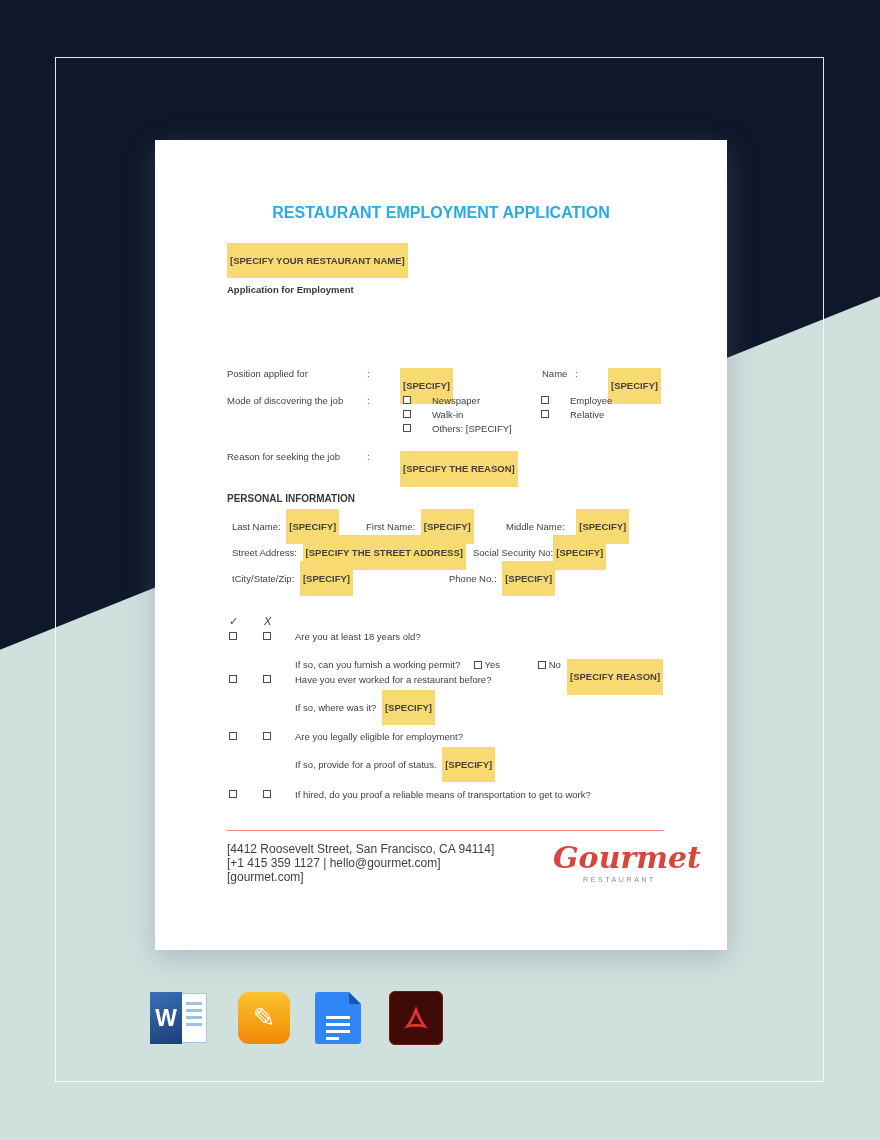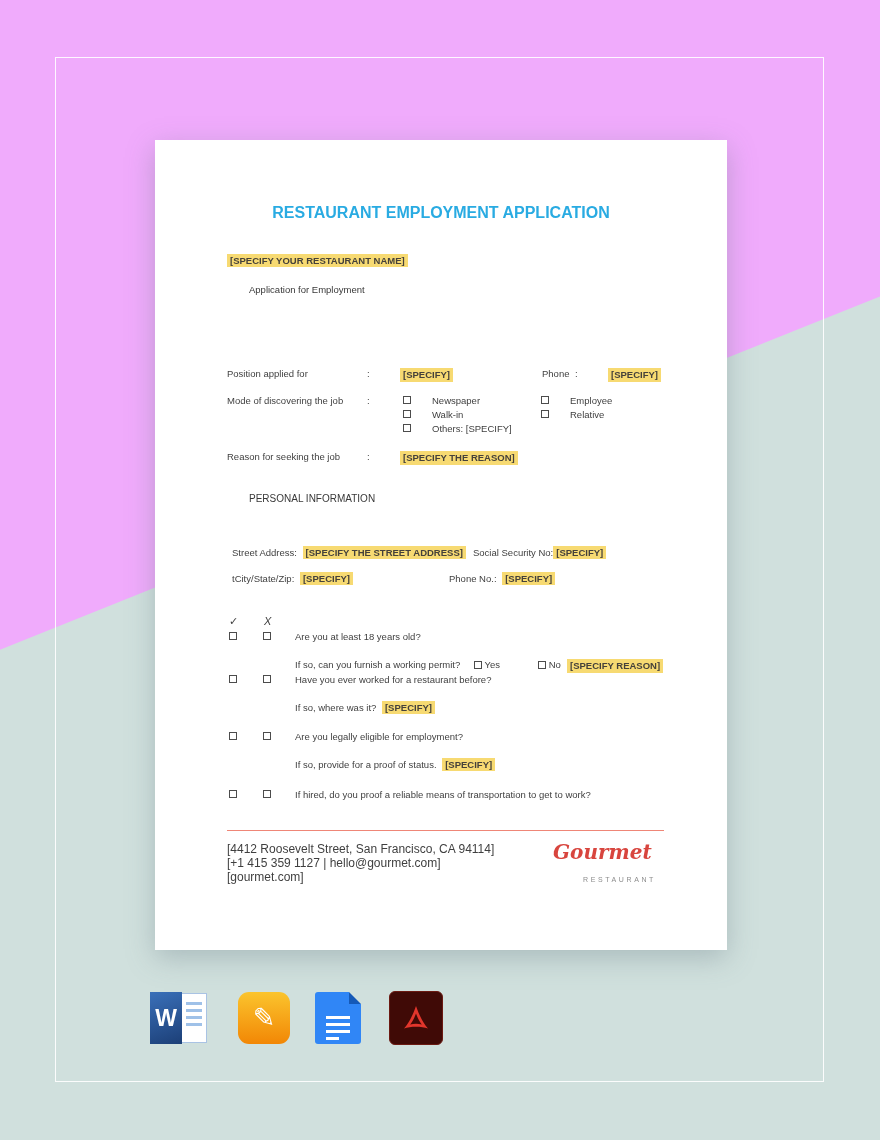--- a/index.html
+++ b/index.html
@@ -1,44 +1,44 @@
 <!DOCTYPE html>
 <html><head>
 <meta charset="utf-8">
 <style>
   * { margin:0; padding:0; box-sizing:border-box; }
   html,body { width:880px; height:1140px; }
   body { font-family:"Liberation Sans", sans-serif; position:relative; overflow:hidden; }
 
-  .scene { position:absolute; inset:0; background:#f0abfc; }
+  .scene { position:absolute; inset:0; background:#0f172a; }
   .bg-accent { position:absolute; inset:0; background:#d0e0dd;
                clip-path:polygon(0 57%, 100% 26%, 100% 100%, 0 100%); }
   .frame { position:absolute; left:55px; top:57px; width:769px; height:1025px;
            border:1px solid rgba(255,255,255,0.9); }
 
   .doc { position:absolute; left:155px; top:140px; width:572px; height:810px;
          background:#ffffff; box-shadow:0 8px 26px rgba(96,118,128,0.35); }
 
   .title { position:absolute; top:64px; left:0; right:0; text-align:center;
            font-size:16px; font-weight:bold; color:#29abe2; }
 
   .row { position:absolute; left:72px; right:62px; height:13px;
          font-size:9.5px; line-height:12px; color:#3f3f3f; }
   .abs { position:absolute; top:0; white-space:nowrap; }
-  .bold { font-weight:normal; color:#383838;margin-left:22px; }
-  .hl { background:#f7da72; font-weight:bold; color:#45413a; padding:1px 3px; white-space:nowrap; }
+  .bold { font-weight:bold; color:#383838; }
+  .hl { background:#f7da72; font-weight:bold; color:#45413a; padding:12px 3px; white-space:nowrap; }
   .cb { display:inline-block; width:8px; height:8px; border:1px solid #4c4c4c;
         background:#fff; vertical-align:-1px; }
   .cb.abs { top:1px; }
   .xhead { font-style:italic; }
 
   .divider { position:absolute; left:72px; top:690px; width:437px; border-top:1px solid #ef8677; }
   .footer-line { position:absolute; left:72px; font-size:12px; line-height:11px; color:#3f3f3f; }
   .logo-text { position:absolute; left:398px; top:700px; font-family:"DejaVu Serif", serif;
-               font-style:italic; font-weight:bold; font-size:20px; color:#d8453e; }
+               font-style:italic; font-weight:bold; font-size:30px; color:#d8453e; }
   .logo-sub { position:absolute; left:428px; top:736px; font-size:7px; letter-spacing:2.6px;
               color:#8c8c8c; }
 
   
   .icon { position:absolute; cursor:pointer; }
   .word { left:150px; top:992px; width:58px; height:52px; }
   .word-page { position:absolute; left:20px; top:1px; width:37px; height:50px;
                background:#fff; border:1px solid #a9c3e4; padding-top:4px; }
   .word-page i { display:block; height:3px; background:#9fc1e8; margin:4px 4px 0 15px; }
   .word-panel { position:absolute; left:0; top:0; width:32px; height:52px;
@@ -76,21 +76,21 @@
 
     <div class="row" style="top:144px">
       <span class="bold">Application for Employment</span>
     </div>
 
 
     <div class="row" style="top:228px">
       <span class="abs" style="left:0">Position applied for</span>
       <span class="abs" style="left:140px">:</span>
       <span class="abs hl" style="left:173px">[SPECIFY]</span>
-      <span class="abs" style="left:315px">Phone</span>
+      <span class="abs" style="left:315px">Name</span>
       <span class="abs" style="left:348px">:</span>
       <span class="abs hl" style="left:381px">[SPECIFY]</span>
     </div>
 
     <div class="row" style="top:255px">
       <span class="abs" style="left:0">Mode of discovering the job</span>
       <span class="abs" style="left:140px">:</span>
       <span class="cb abs" style="left:176px"></span>
       <span class="abs" style="left:205px">Newspaper</span>
       <span class="cb abs" style="left:314px"></span>
@@ -110,20 +110,34 @@
     <div class="row" style="top:311px">
       <span class="abs" style="left:0">Reason for seeking the job</span>
       <span class="abs" style="left:140px">:</span>
       <span class="abs hl" style="left:173px">[SPECIFY THE REASON]</span>
     </div>
 
     <div class="row" style="top:353px">
       <span class="bold" style="font-size:10px">PERSONAL INFORMATION</span>
     </div>
 
+    <div class="row" style="top:381px">
+      <span class="abs" style="left:5px">
+        <span>Last Name:</span>
+        <span class="hl" style="margin-left:3px">[SPECIFY]</span>
+      </span>
+      <span class="abs" style="left:139px">
+        <span>First Name:</span>
+        <span class="hl" style="margin-left:3px">[SPECIFY]</span>
+      </span>
+      <span class="abs" style="left:279px">
+        <span>Middle Name:</span>
+        <span class="hl" style="margin-left:9px">[SPECIFY]</span>
+      </span>
+    </div>
 
     <div class="row" style="top:407px">
       <span class="abs" style="left:5px">
         <span>Street Address:</span>
         <span class="hl" style="margin-left:3px">[SPECIFY THE STREET ADDRESS]</span>
       </span>
       <span class="abs" style="left:246px">
         <span>Social Security No:</span><span class="hl">[SPECIFY]</span>
       </span>
     </div>

